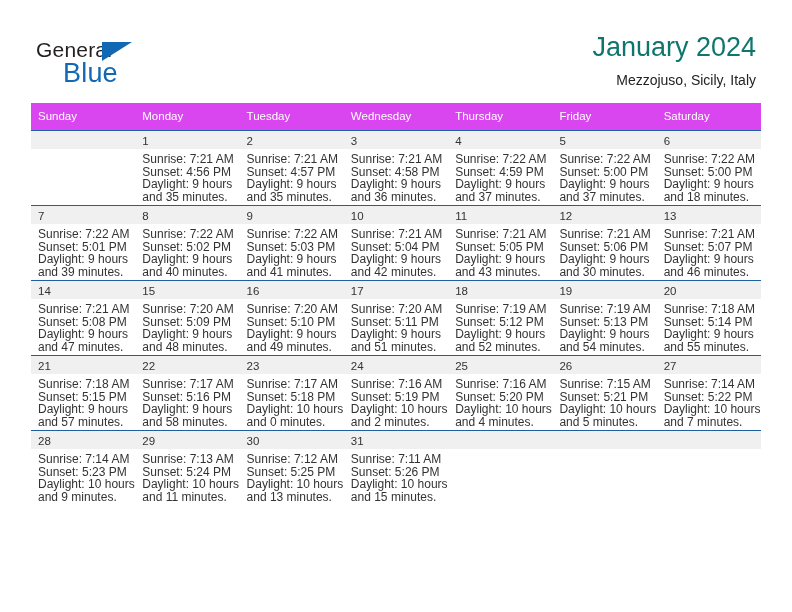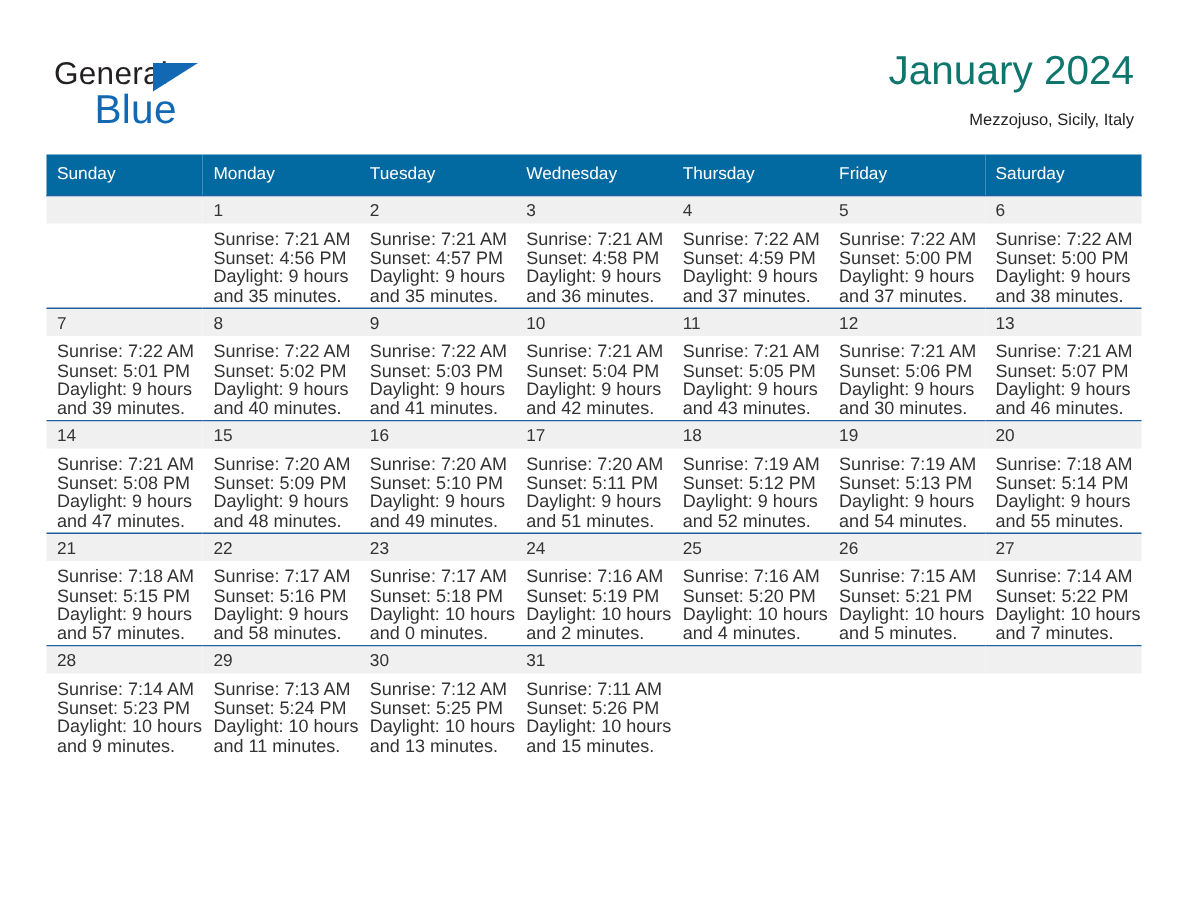--- a/index.html
+++ b/index.html
@@ -69,38 +69,38 @@
     top: 30px;
     text-align: right;
   }
   .cal-title {
     font-size: 27px;
     color: #0f766e;
     line-height: 34px;
     white-space: nowrap;
   }
   .cal-subtitle {
-    font-size: 11px;
+    font-size: 14px;
     color: #222222;
     line-height: 22px;
     margin-top: 5px;
     white-space: nowrap;
   }
 
   
   .calendar {
     position: absolute;
     left: 31px;
     top: 103px;
     width: 730px;
     border-collapse: collapse;
     table-layout: fixed;
   }
   .calendar th {
-    background: #0369a1;
+    background: #d946ef;
     color: #ffffff;
     font-size: 11.5px;
     font-weight: normal;
     text-align: left;
     padding: 5px 0 6px 7px;
     height: 16px;
     border: none;
   }
   .calendar td {
     width: 104.28px;
@@ -230,21 +230,21 @@
               </div>
             </div>
           </td>
           <td>
             <div class="cell-inner">
               <div class="daynum-band">6</div>
               <div class="cell-body">
                 <div>Sunrise: 7:22 AM</div>
                 <div>Sunset: 5:00 PM</div>
                 <div>Daylight: 9 hours</div>
-                <div>and 38 minutes.</div>
+                <div>and 18 minutes.</div>
               </div>
             </div>
           </td>
         </tr>
         <tr>
           <td>
             <div class="cell-inner">
               <div class="daynum-band">7</div>
               <div class="cell-body">
                 <div>Sunrise: 7:22 AM</div>

